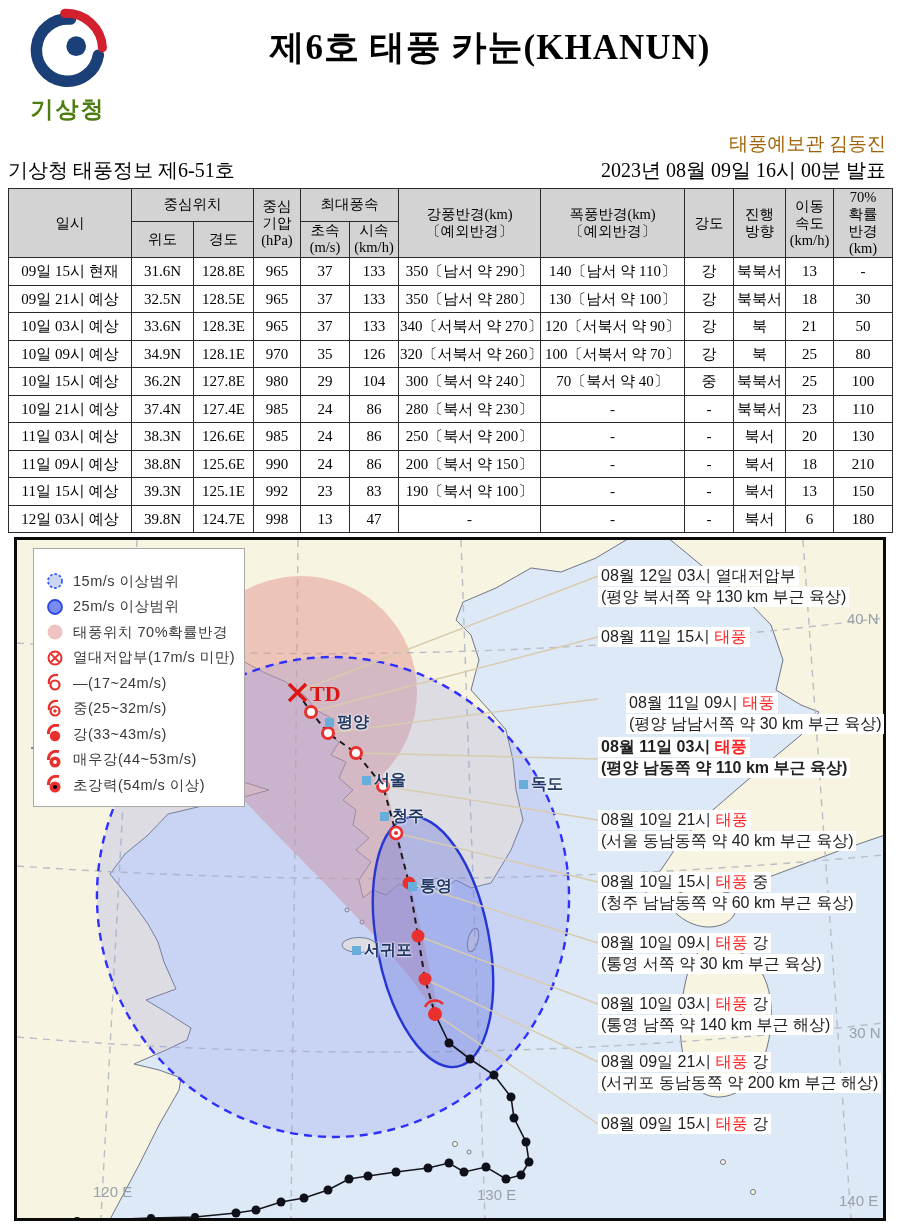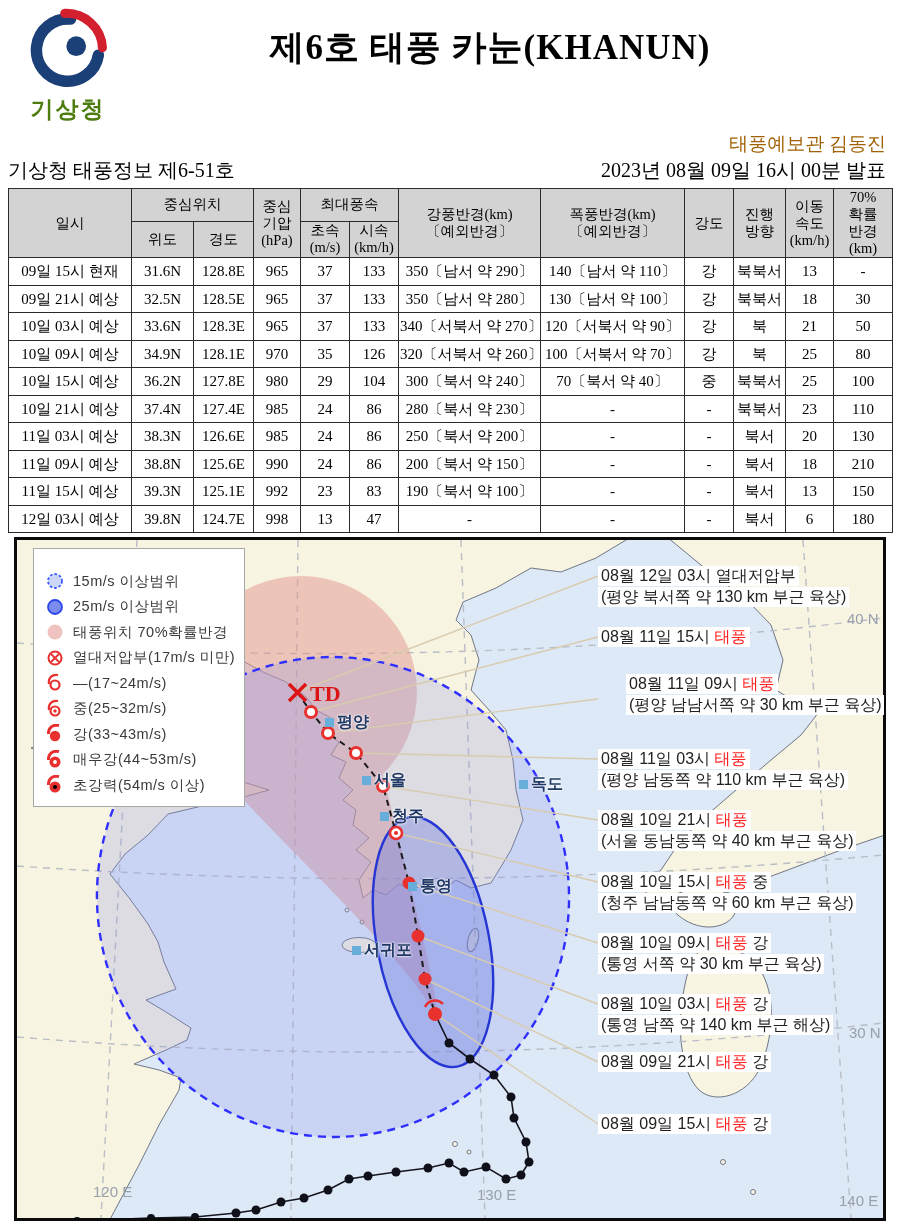--- a/index.html
+++ b/index.html
@@ -446,29 +446,29 @@
         </div>
         <div class="line">(평양 북서쪽 약 130 km 부근 육상)</div>
       </div>
       <div class="ann" style="left: 581px; top: 87px;">
         <div class="line">
           <span>08월 11일 15시 </span>
           <span class="red">태풍</span>
           <span></span>
         </div>
       </div>
-      <div class="ann" style="left: 581px; top: 134px; padding-left: 28px;">
+      <div class="ann" style="left: 581px; top: 153px; padding-left: 28px;">
         <div class="line">
           <span>08월 11일 09시 </span>
           <span class="red">태풍</span>
           <span></span>
         </div>
         <div class="line">(평양 남남서쪽 약 30 km 부근 육상)</div>
       </div>
-      <div class="ann" style="left: 581px; top: 209px;">
+      <div class="ann" style="left: 581px; top: 197px; font-weight: bold;">
         <div class="line">
           <span>08월 11일 03시 </span>
           <span class="red">태풍</span>
           <span></span>
         </div>
         <div class="line">(평양 남동쪽 약 110 km 부근 육상)</div>
       </div>
       <div class="ann" style="left: 581px; top: 270px;">
         <div class="line">
           <span>08월 10일 21시 </span>
@@ -500,20 +500,21 @@
           <span> 강</span>
         </div>
         <div class="line">(통영 남쪽 약 140 km 부근 해상)</div>
       </div>
       <div class="ann" style="left: 581px; top: 512px;">
         <div class="line">
           <span>08월 09일 21시 </span>
           <span class="red">태풍</span>
           <span> 강</span>
         </div>
+        <div class="line">(서귀포 동남동쪽 약 200 km 부근 해상)</div>
       </div>
       <div class="ann" style="left: 581px; top: 574px;">
         <div class="line">
           <span>08월 09일 15시 </span>
           <span class="red">태풍</span>
           <span> 강</span>
         </div>
       </div>
     </div>
 

